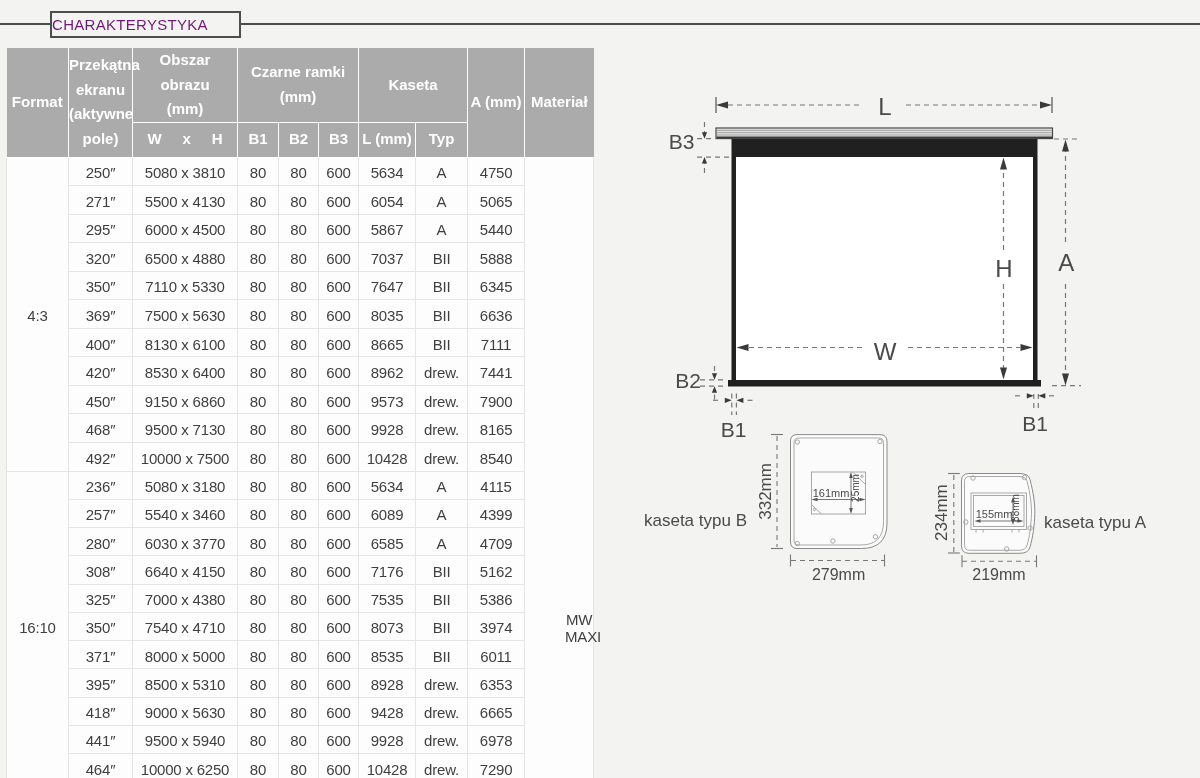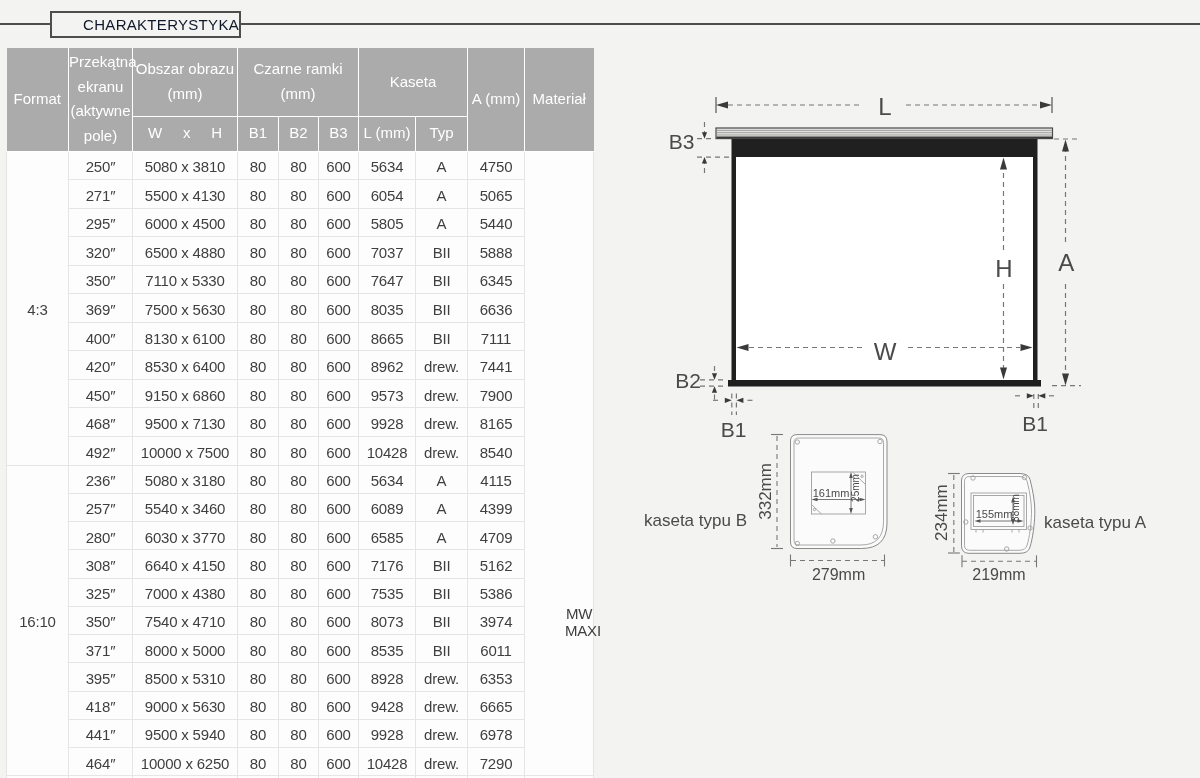--- a/index.html
+++ b/index.html
@@ -1,21 +1,21 @@
 <!DOCTYPE html>
 <html><head>
 <meta charset="utf-8">
 <style>
 html,body{margin:0;padding:0;}
 body{width:1200px;height:778px;overflow:hidden;background:#f3f3f2;font-family:"Liberation Sans",sans-serif;position:relative;}
 .topline{position:absolute;left:0;top:23px;width:1200px;height:2px;background:#4d4d4d;}
-.titlebox{position:absolute;left:50px;top:11px;width:187px;height:23px;background:#f3f3f2;border:2px solid #4d4d4d;text-align:right;line-height:23px;font-size:15px;letter-spacing:0.3px;color:#0f172a;}
+.titlebox{position:absolute;left:50px;top:11px;width:187px;height:23px;background:#f3f3f2;border:2px solid #4d4d4d;text-align:left;line-height:23px;font-size:15px;letter-spacing:0.3px;color:#701a75;}
 table{position:absolute;left:6px;top:48px;width:587px;border-collapse:collapse;table-layout:fixed;}
 tr th:first-child{border-left:none;text-align:center;} tr th:last-child{border-right:none;margin-top:36px;} table tr:first-child th{border-top:none;}
-th{background:#ababab;color:#fff;font-weight:normal;font-size:15px;border:1px solid #fff;padding:0;line-height:24.5px;}
+th{background:#ababab;color:#fff;font-weight:bold;font-size:15px;border:1px solid #fff;padding:0;line-height:24.5px;}
 td{background:#fdfdfd;color:#3f3f3f;font-size:15px;letter-spacing:-0.2px;text-align:center;vertical-align:middle;border:1px solid #e5e5e5;padding:3px 0 0 0;}
 tr.r{height:28.4px;} tr.ra{height:28.56px;} tr.rb{height:28.25px;}
 td.nb{border-bottom:none;}
 td.nt{border-top:none;padding-left:40px;}
 svg{position:absolute;left:600px;top:60px;}
 svg text{font-family:"Liberation Sans",sans-serif;fill:#4a4a4a;}
 </style>
 </head>
 <body>
 <div class="topline"></div>
@@ -72,21 +72,21 @@
         <td>6054</td>
         <td>A</td>
         <td>5065</td>
       </tr>
 <tr class="ra">
         <td>295″</td>
         <td>6000 x 4500</td>
         <td>80</td>
         <td>80</td>
         <td>600</td>
-        <td>5805</td>
+        <td>5867</td>
         <td>A</td>
         <td>5440</td>
       </tr>
 <tr class="ra">
         <td>320″</td>
         <td>6500 x 4880</td>
         <td>80</td>
         <td>80</td>
         <td>600</td>
         <td>7037</td>

